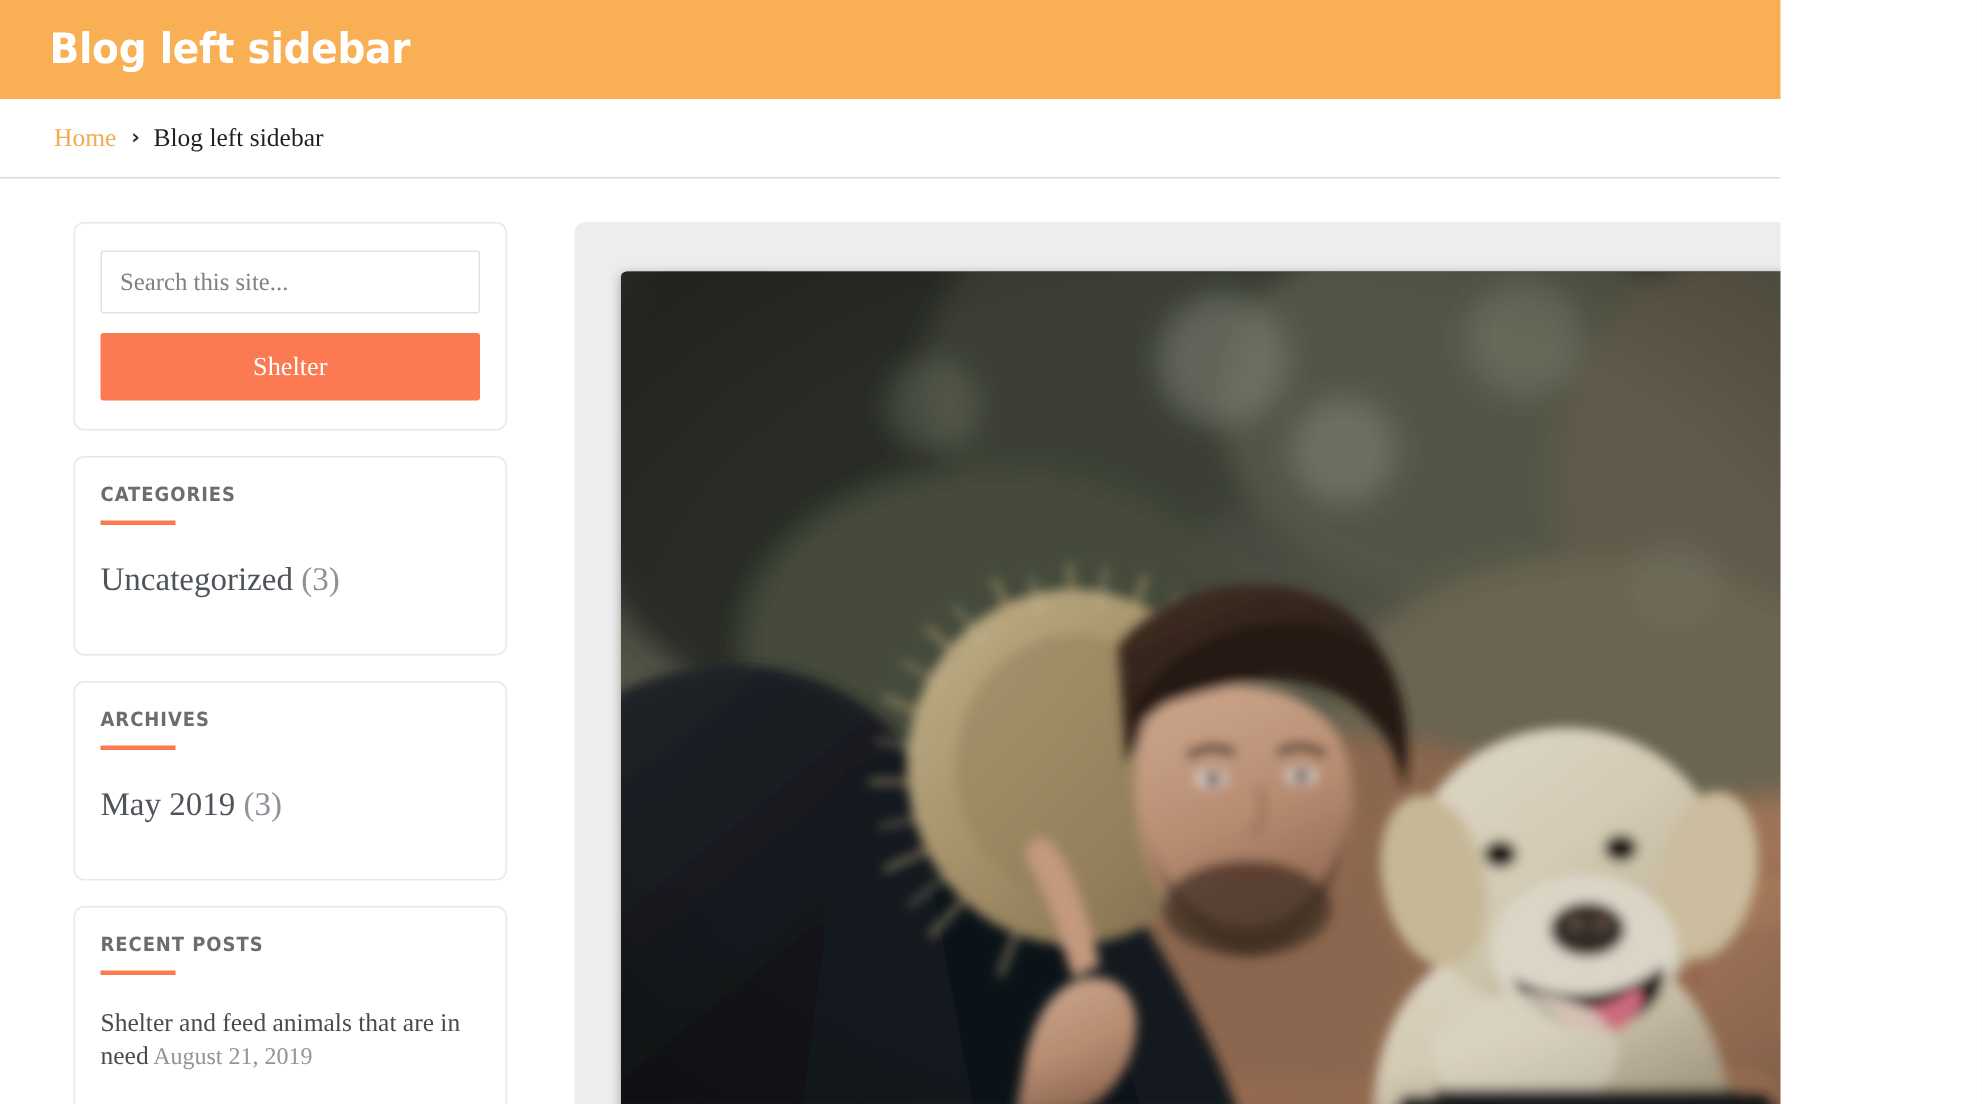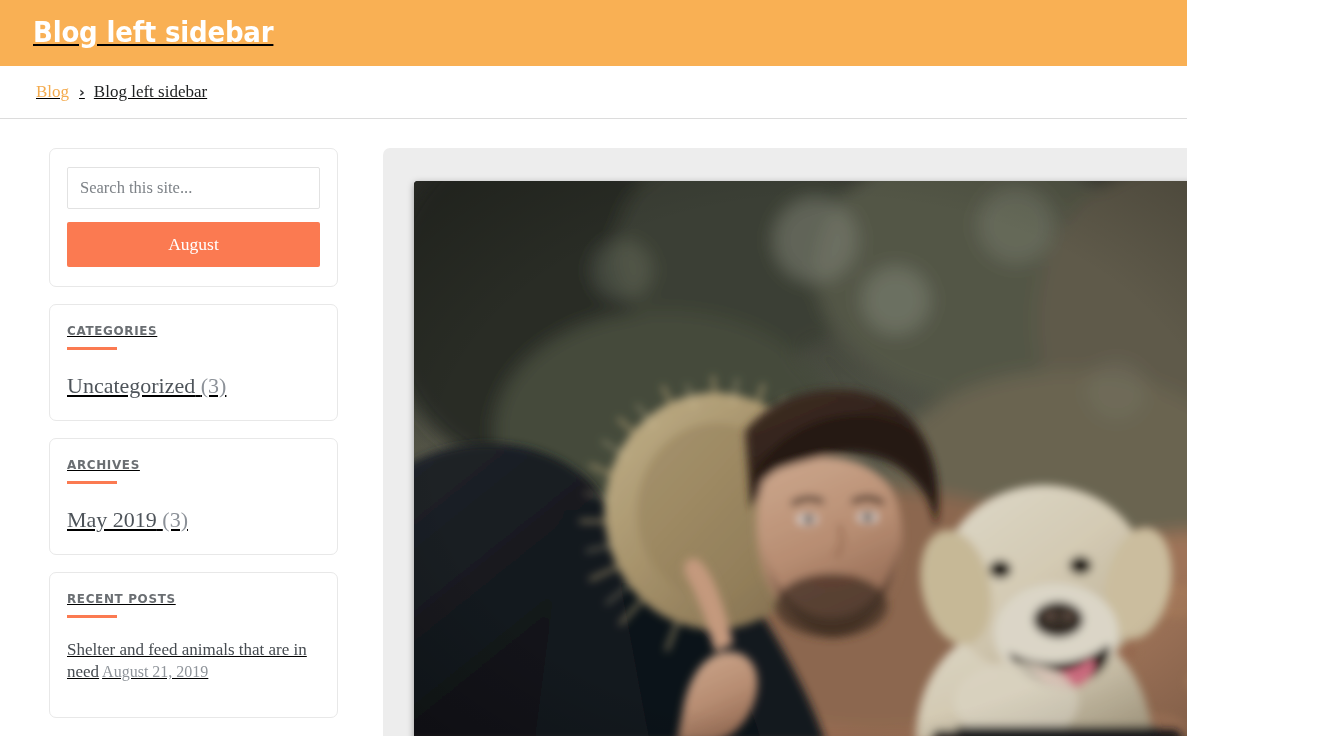--- a/index.html
+++ b/index.html
@@ -11,21 +11,20 @@
     overflow: hidden;
     background: #ffffff;
     font-family: "Liberation Serif", "DejaVu Serif", serif;
   }
 
   .page {
     width: 1202px;
     height: 736px;
     position: relative;
     overflow: hidden;
-    text-decoration: underline;
   }
 
   
   .viewport {
     width: 1306px;
     height: 736px;
     position: relative;
     overflow: hidden;
   }
 
@@ -107,21 +106,21 @@
     width: 289px;
     margin-left: 49px;
     flex: 0 0 289px;
   }
 
   .widget {
     background: #ffffff;
     border: 1px solid #e8e8e8;
     border-radius: 7px;
     margin-bottom: 17px;
-    padding: 18px 17px 18px 17px;
+    padding: 18px 17px 34px 17px;
   }
 
   .widget-search {
     padding: 18px 17px 19px 17px;
   }
 
   .search-input {
     width: 100%;
     height: 42px;
     border: 1px solid #e2e2e2;
@@ -230,33 +229,33 @@
 
 <div class="page">
   <div class="viewport">
 
     <div class="page-header">
       <h1 class="page-header-title">Blog left sidebar</h1>
     </div>
 
     <div class="breadcrumb-bar">
       <nav class="breadcrumb">
-        <a href="#" class="breadcrumb-home">Blog</a>
+        <a href="#" class="breadcrumb-home">Home</a>
         <span class="breadcrumb-sep">›</span>
         <span class="breadcrumb-current">Blog left sidebar</span>
       </nav>
     </div>
 
     <div class="layout">
 
       <aside class="sidebar">
 
         <section class="widget widget-search">
           <input class="search-input" type="text" placeholder="Search this site..." style="">
-          <button class="search-button">August</button>
+          <button class="search-button">Shelter</button>
         </section>
 
         <section class="widget">
           <div class="widget-title">CATEGORIES</div>
           <div class="widget-accent"></div>
           <a href="#" class="widget-link"><span>Uncategorized</span> <span class="count">(3)</span></a>
         </section>
 
         <section class="widget">
           <div class="widget-title">ARCHIVES</div>

